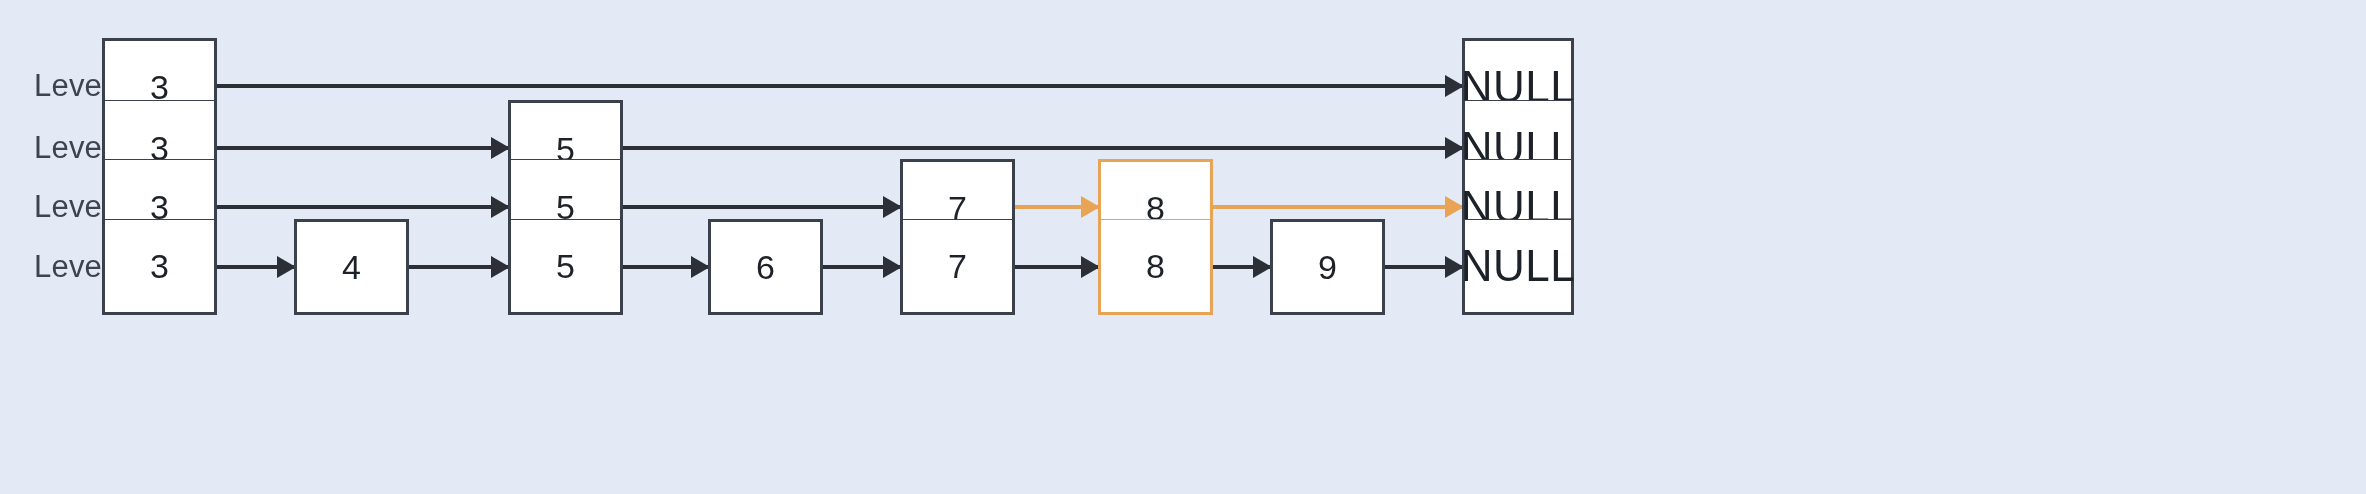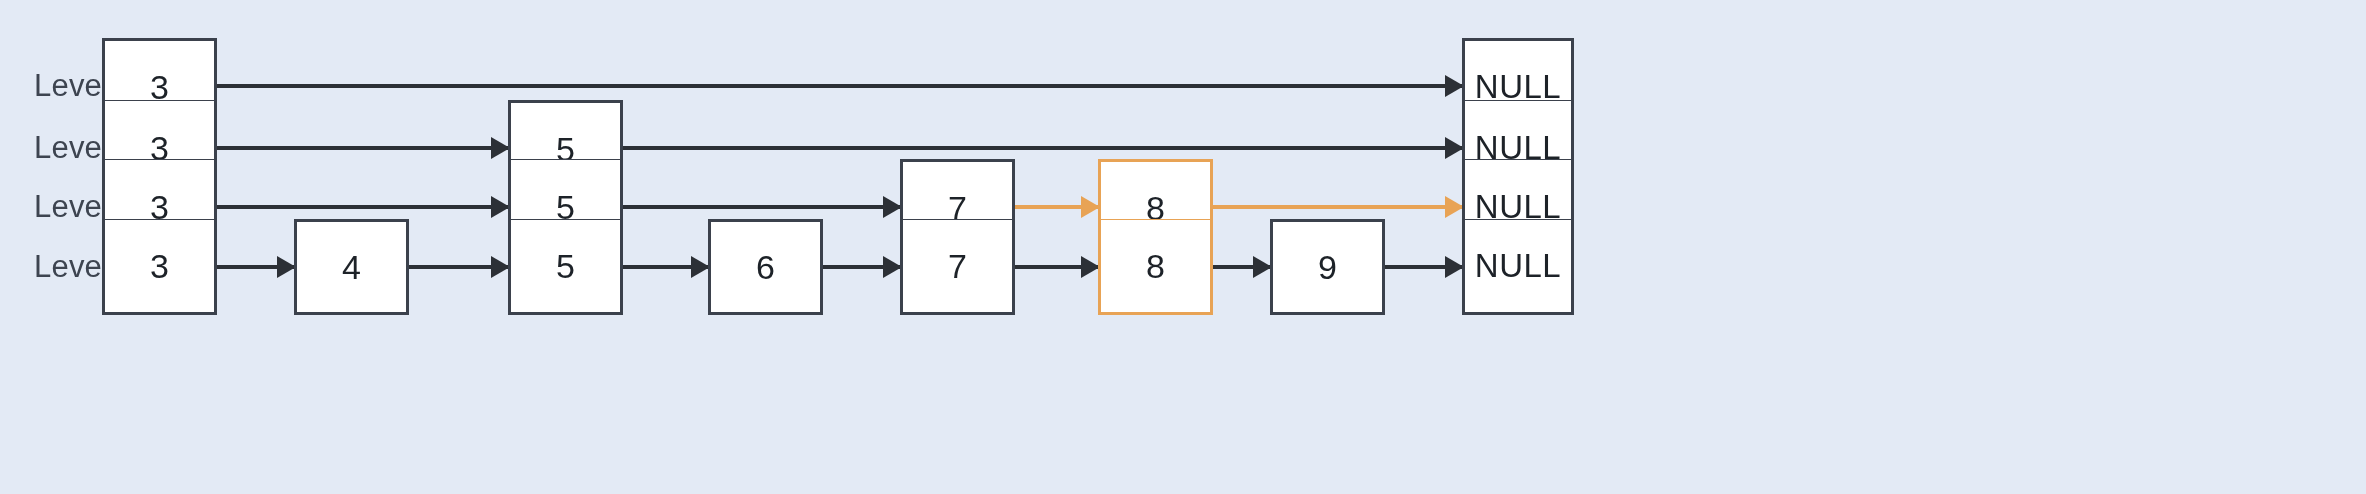--- a/index.html
+++ b/index.html
@@ -37,21 +37,21 @@
     align-items: center;
     justify-content: center;
     font-size: 34px;
     color: #1d2228;
     transform: translateY(-50%);
     z-index: 3;
   }
   .cell.stack-mid { border-top-width: 1.5px; border-bottom-width: 1.5px; }
   .cell.stack-top { border-bottom-width: 1.5px; }
   .cell.stack-bottom { border-top-width: 1.5px; }
-  .cell.null-cell { width: 112px; font-size: 33px; letter-spacing: .5px; }
+  .cell.null-cell { width: 112px; font-size: 44px; letter-spacing: .5px; }
   .cell.highlight { border-color: #e8a355; }
   .cell.highlight.stack-top { border-bottom-color: #e8a355; }
   .cell.highlight.stack-bottom { border-top-color: #e8a355; }
 
   
   .arrow {
     position: absolute;
     height: 4px;
     background: #2c3036;
     transform: translateY(-50%);

